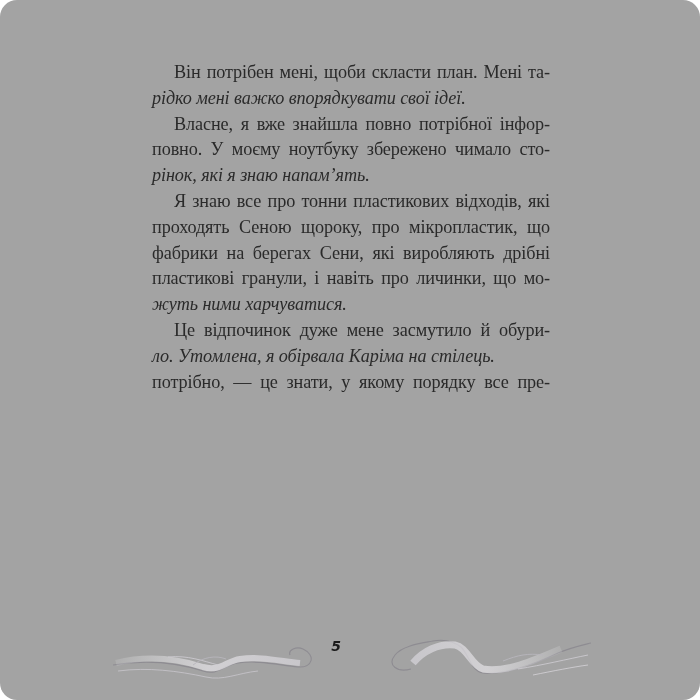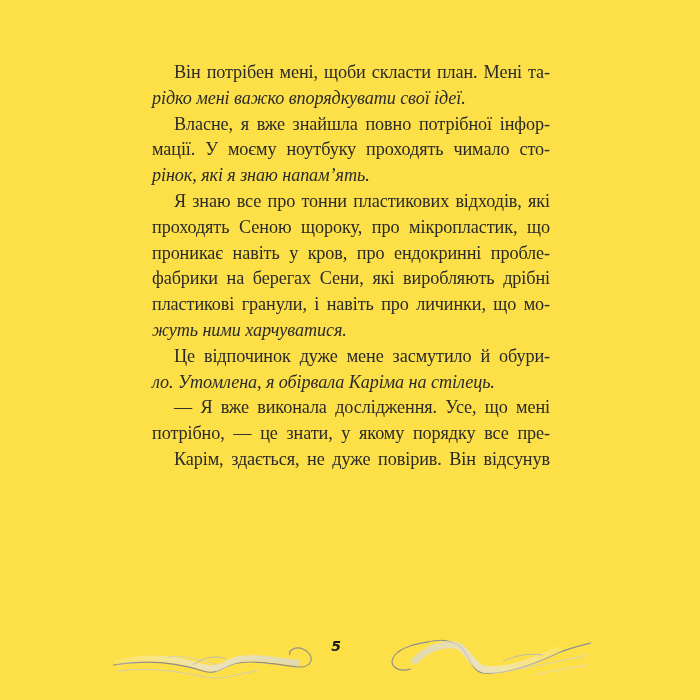--- a/index.html
+++ b/index.html
@@ -12,21 +12,22 @@
       height: 700px;
       position: relative;
       overflow: hidden;
       font-family: "Liberation Serif", "DejaVu Serif", serif;
       color: #2a2a2a;
     }
     .page {
       position: absolute;
       left: 0; top: 0;
       width: 700px; height: 700px;
-      background: #fde047;
+      background: #a3a3a3;
+      border-radius: 17px;
     }
     .text-block {
       position: absolute;
       left: 152px;
       top: 60px;
       width: 398px;
     }
     .line {
       display: block;
       height: 25.8px;
@@ -67,37 +68,34 @@
 </head>
 <body>
 
 <div class="page">
   <div class="text-block">
 
     <span class="line indent">Він потрібен мені, щоби скласти план. Мені та-</span>
     <span class="line last">рідко мені важко впорядкувати свої ідеї.</span>
 
     <span class="line indent">Власне, я вже знайшла повно потрібної інфор-</span>
-    <span class="line">мації. У моєму ноутбуку проходять чимало сто-</span>
+    <span class="line">повно. У моєму ноутбуку збережено чимало сто-</span>
     <span class="line last">рінок, які я знаю напам’ять.</span>
 
     <span class="line indent">Я знаю все про тонни пластикових відходів, які</span>
     <span class="line">проходять Сеною щороку, про мікропластик, що</span>
-    <span class="line">проникає навіть у кров, про ендокринні пробле-</span>
     <span class="line">фабрики на берегах Сени, які виробляють дрібні</span>
     <span class="line">пластикові гранули, і навіть про личинки, що мо-</span>
     <span class="line last">жуть ними харчуватися.</span>
 
     <span class="line indent">Це відпочинок дуже мене засмутило й обури-</span>
     <span class="line last">ло. Утомлена, я обірвала Каріма на стілець.</span>
 
-    <span class="line indent">— Я вже виконала дослідження. Усе, що мені</span>
     <span class="line">потрібно, — це знати, у якому порядку все пре-</span>
 
-    <span class="line indent">Карім, здається, не дуже повірив. Він відсунув</span>
   </div>
 
   <svg class="ornament ornament-left" viewBox="0 0 210 60">
     <defs>
       <linearGradient id="ribL" x1="0" y1="0" x2="1" y2="0">
         <stop offset="0" stop-color="#f4f4f6" stop-opacity="0.2"></stop>
         <stop offset="0.5" stop-color="#e6e4e8"></stop>
         <stop offset="1" stop-color="#d8d6dc"></stop>
       </linearGradient>
     </defs>

